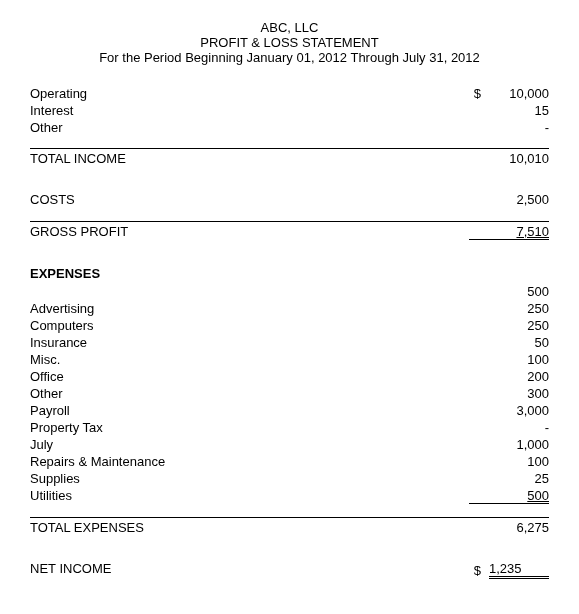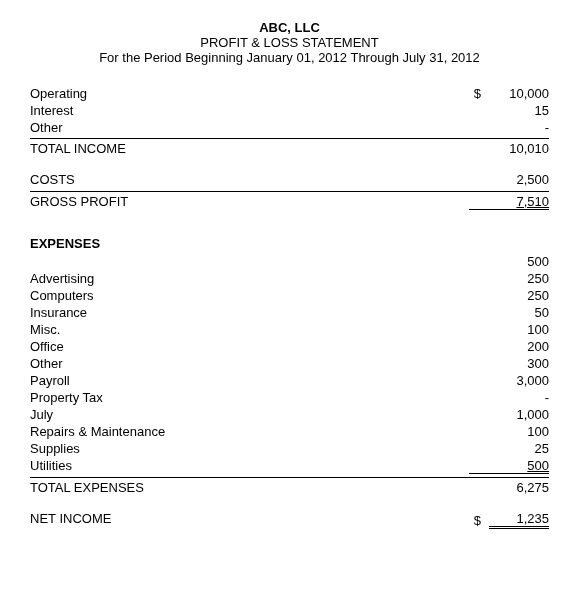--- a/index.html
+++ b/index.html
@@ -14,21 +14,21 @@
       color: #000;
       width: 579px;
       min-height: 614px;
       padding: 20px 30px;
     }
     .header {
       text-align: center;
       margin-bottom: 20px;
     }
     .header .company-name {
-      font-weight: bold;
+      font-weight: normal;
       font-size: 13px;
     }
     .header .report-title {
       font-size: 13px;
     }
     .header .period {
       font-size: 13px;
     }
     .section-label {
       font-weight: bold;
@@ -44,21 +44,21 @@
       flex: 1;
     }
     .line-item .amount {
       min-width: 80px;
       text-align: right;
     }
     .total-line {
       display: flex;
       justify-content: space-between;
       padding: 2px 0;
-      margin-top: 2px;
+      margin-top: 12px;
     }
     .total-line .label {
       font-weight: normal;
       flex: 1;
     }
     .total-line .amount {
       min-width: 80px;
       text-align: right;
     }
     .border-top {
@@ -198,16 +198,16 @@
   </div>
 </div>
 
 <div class="spacer"></div>
 
 <div>
   <div class="total-line">
     <span class="label">NET INCOME</span>
     <span style="display:flex;align-items:center;gap:8px;">
       <span>$</span>
-      <span class="amount double-underline" style="min-width:60px;text-align:right;">1,235</span>
+      <span class="amount double-underline" style="min-width:60px;text-align:left;">1,235</span>
     </span>
   </div>
 </div>
 
 </body></html>

